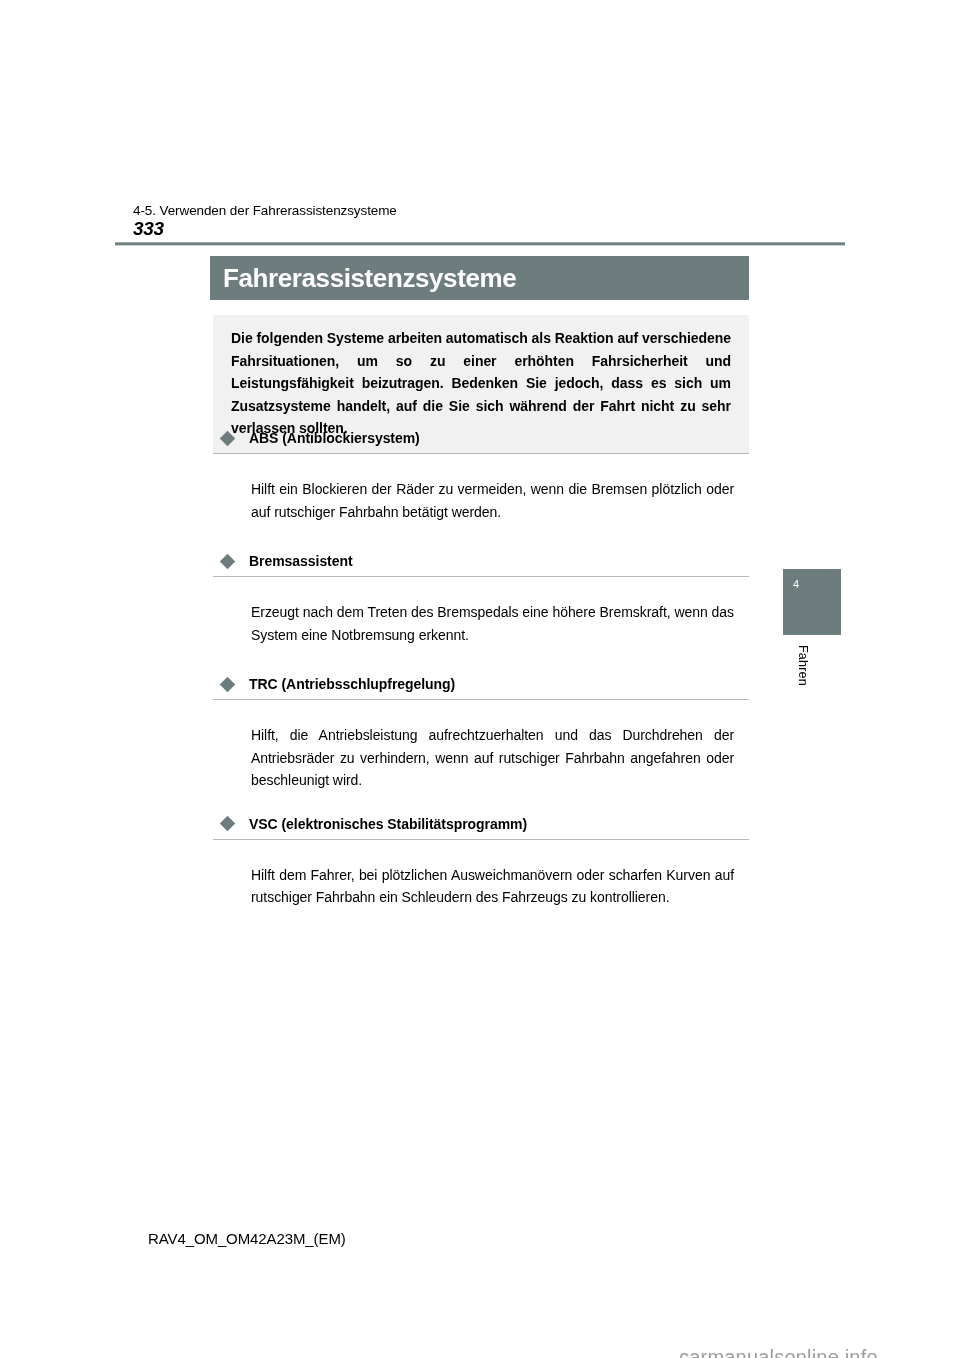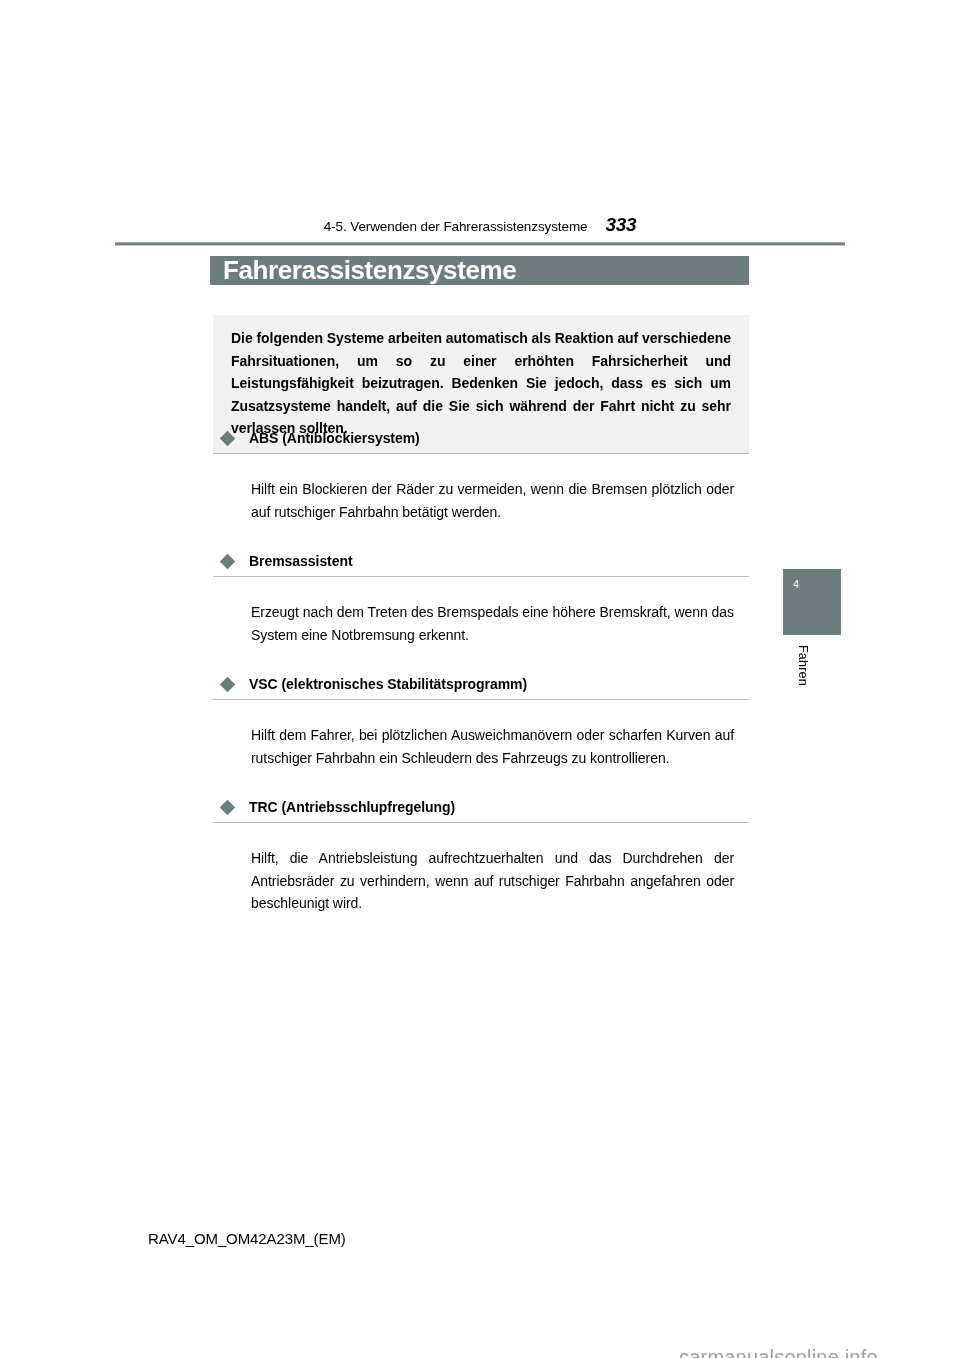--- a/index.html
+++ b/index.html
@@ -18,21 +18,22 @@
 
   
   .page-header {
     position: absolute;
     left: 115px;
     top: 214px;
     width: 730px;
     height: 26px;
     display: flex;
     align-items: baseline;
-    justify-content: center;
+    justify-content: flex-end;
+    flex-direction: column;
   }
   .header-breadcrumb {
     font-size: 13.5px;
     letter-spacing: -0.1px;
     color: #000;
     white-space: nowrap;
   }
   .header-pageno {
     font-size: 19px;
     font-weight: bold;
@@ -52,21 +53,21 @@
     border-bottom: 1px solid #c8d0d0;
     box-sizing: border-box;
   }
 
   
   .section-banner {
     position: absolute;
     left: 210px;
     top: 256px;
     width: 539px;
-    height: 29px;
+    height: 44px;
     background: #6D7D7D;
     display: flex;
     align-items: center;
   }
   .section-banner-title {
     color: #ffffff;
     font-size: 26px;
     font-weight: bold;
     letter-spacing: -0.4px;
     padding-left: 13px;
@@ -209,31 +210,31 @@
     <div class="feature-heading-row">
       <span class="diamond-icon"></span>
       <span class="feature-heading-text">Bremsassistent</span>
     </div>
     <p class="feature-body">Erzeugt nach dem Treten des Bremspedals eine höhere Bremskraft, wenn das System eine Notbremsung erkennt.</p>
   </div>
 
   <div class="feature-item">
     <div class="feature-heading-row">
       <span class="diamond-icon"></span>
+      <span class="feature-heading-text">TRC (Antriebsschlupfregelung)</span>
+    </div>
+    <p class="feature-body last">Hilft, die Antriebsleistung aufrechtzuerhalten und das Durchdrehen der Antriebsräder zu verhindern, wenn auf rutschiger Fahrbahn angefahren oder beschleunigt wird.</p>
+  </div>
+
+  <div class="feature-item">
+    <div class="feature-heading-row">
+      <span class="diamond-icon"></span>
       <span class="feature-heading-text">VSC (elektronisches Stabilitätsprogramm)</span>
     </div>
     <p class="feature-body">Hilft dem Fahrer, bei plötzlichen Ausweichmanövern oder scharfen Kurven auf rutschiger Fahrbahn ein Schleudern des Fahrzeugs zu kontrollieren.</p>
-  </div>
-
-  <div class="feature-item">
-    <div class="feature-heading-row">
-      <span class="diamond-icon"></span>
-      <span class="feature-heading-text">TRC (Antriebsschlupfregelung)</span>
-    </div>
-    <p class="feature-body last">Hilft, die Antriebsleistung aufrechtzuerhalten und das Durchdrehen der Antriebsräder zu verhindern, wenn auf rutschiger Fahrbahn angefahren oder beschleunigt wird.</p>
   </div>
 
 </div>
 
 <div class="chapter-tab">
   <span>4</span>
 </div>
 <div class="chapter-tab-label">Fahren</div>
 
 <div class="doc-code">RAV4_OM_OM42A23M_(EM)</div>

